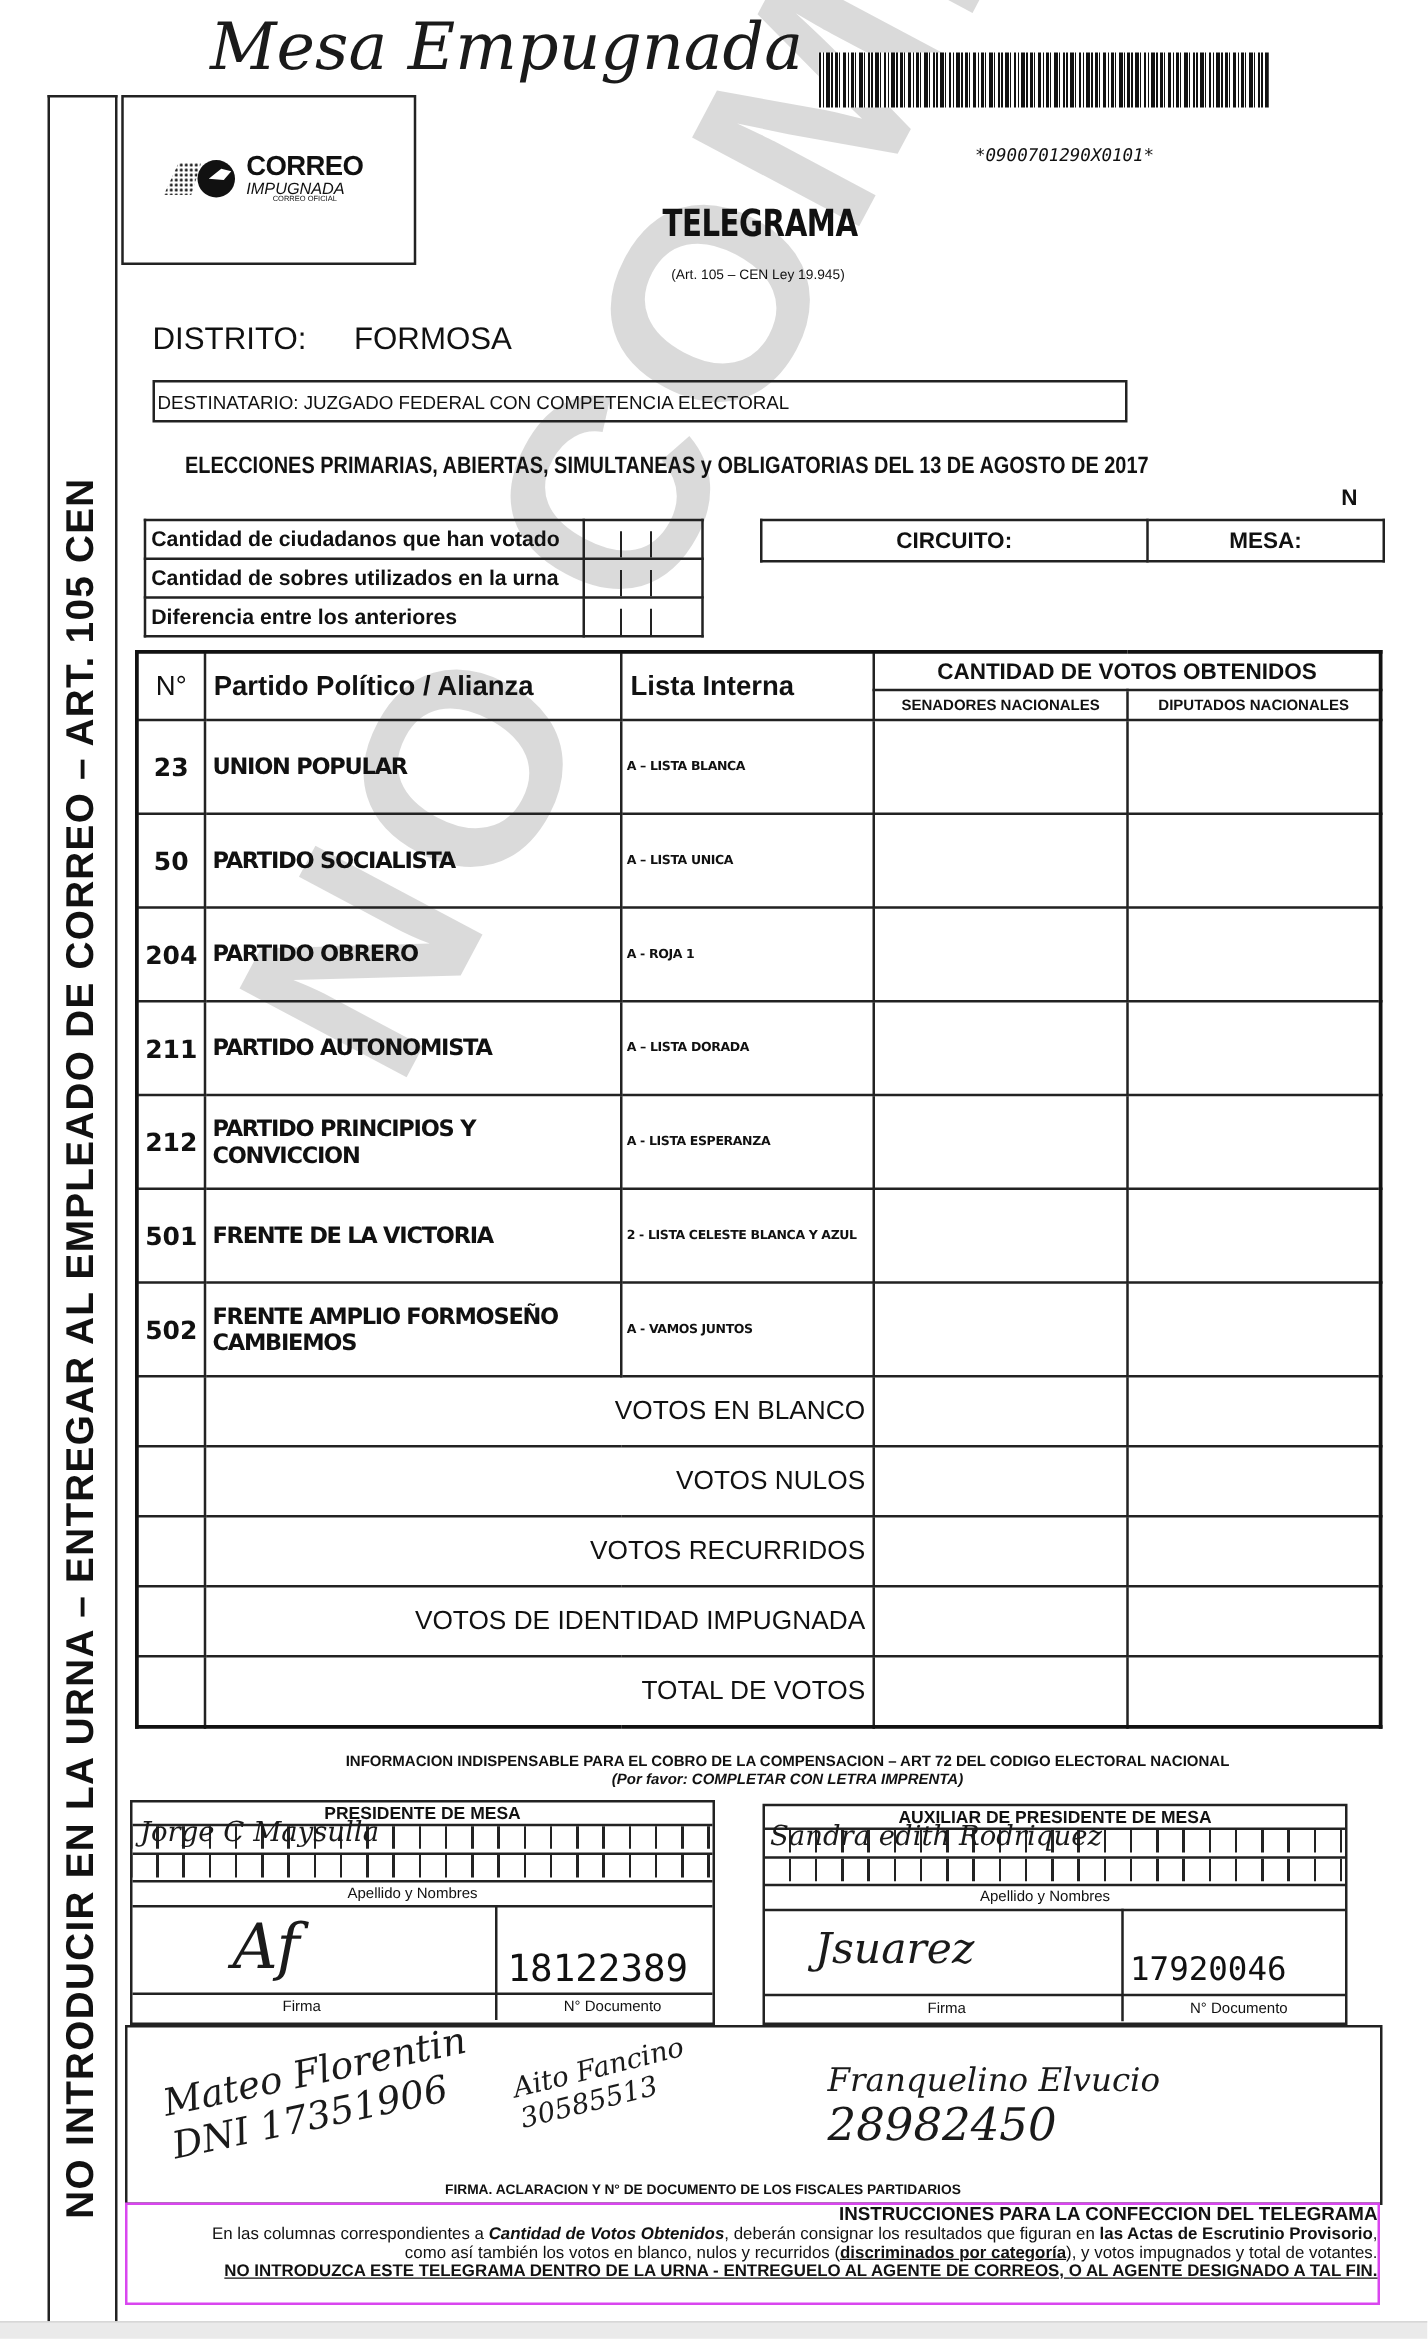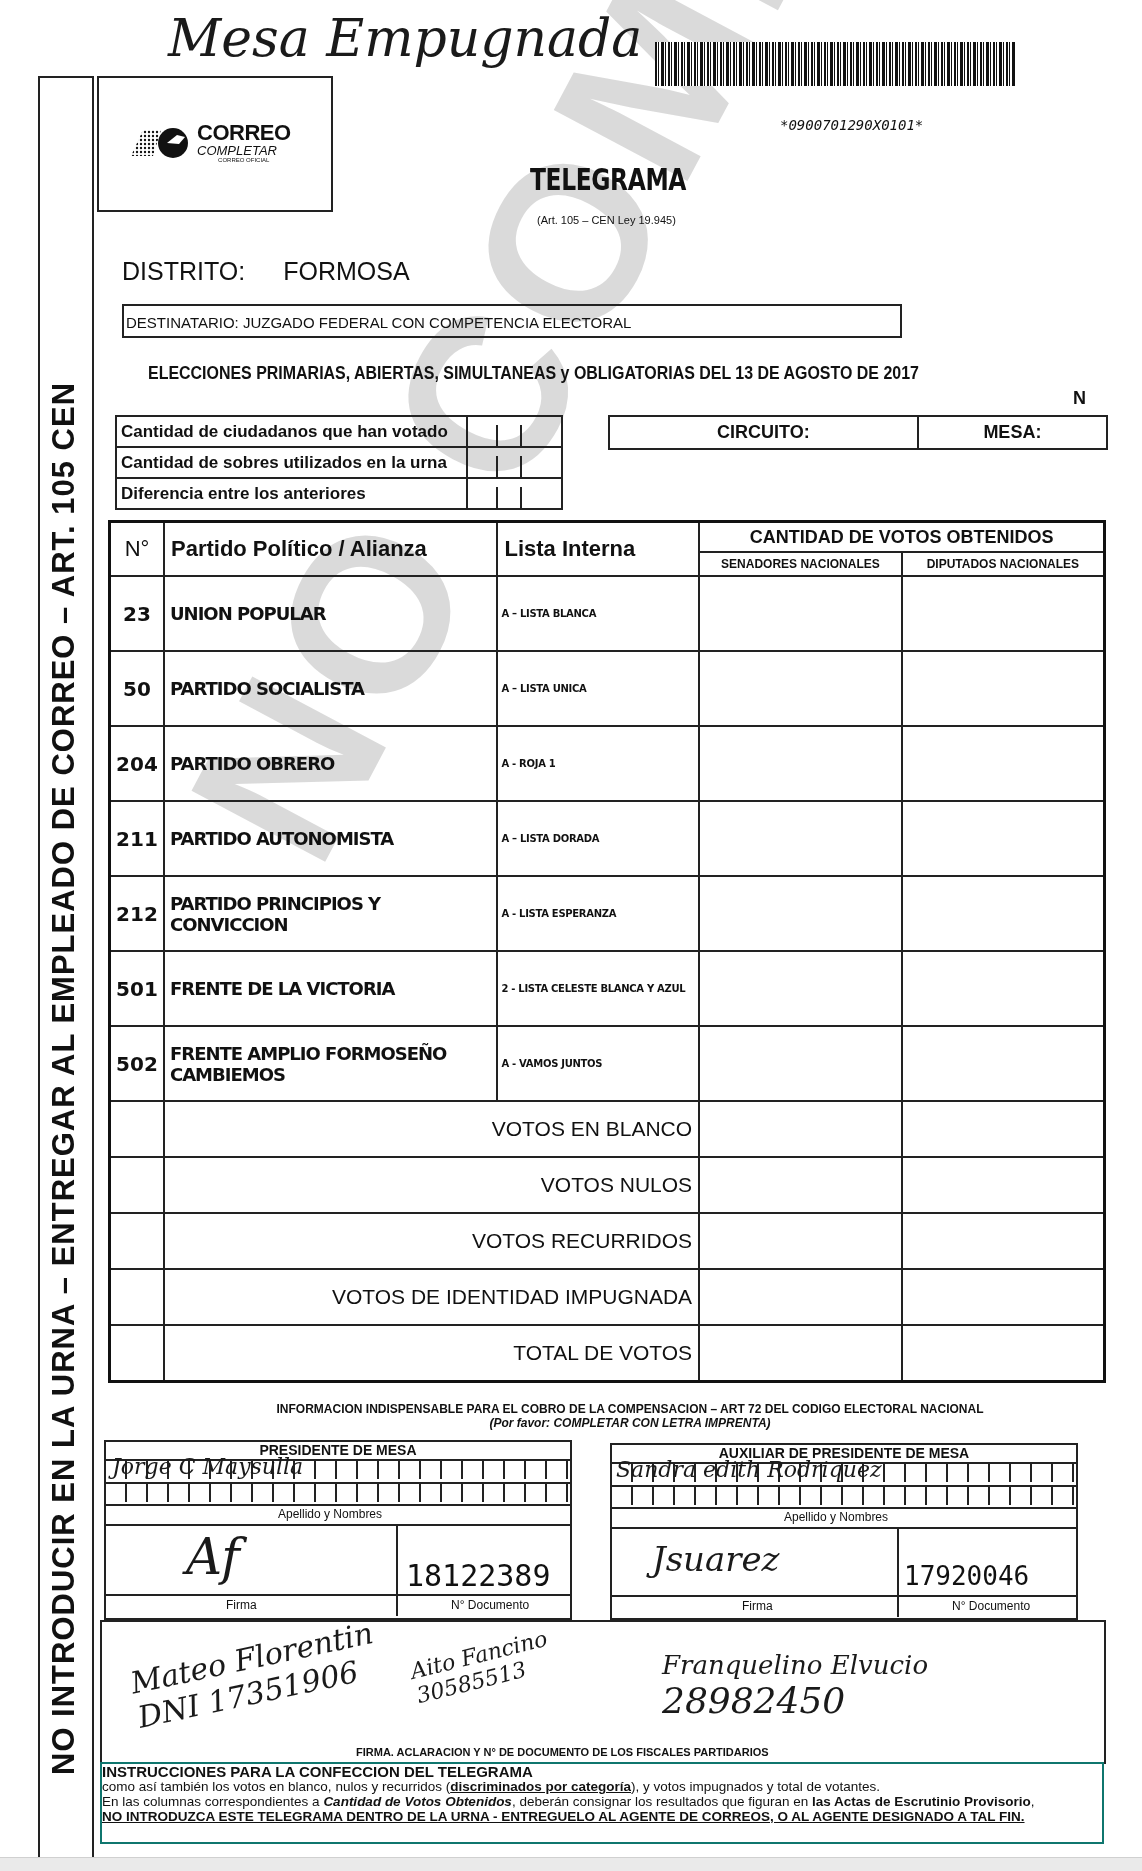--- a/index.html
+++ b/index.html
@@ -43,21 +43,21 @@
   #pres{left:104px;top:1440px;width:464px;height:176px;}
   #aux{left:610px;top:1443px;width:464px;height:173px;}
   .sigbox .hdr{position:absolute;top:0;left:0;right:0;text-align:center;font-size:14px;font-weight:bold;height:16px;}
   .sigbox .line{position:absolute;left:0;right:0;border-top:2px solid #222;}
   .sigbox .vl{position:absolute;border-left:2px solid #222;}
   .sigbox .cap{position:absolute;font-size:12px;}
   .sigbox .hw{position:absolute;font-size:24px;}
   .tickrow{position:absolute;left:0;right:0;height:18px;background:repeating-linear-gradient(90deg,transparent 0 19px,#222 19px 21px);}
   #fisc{left:100px;top:1620px;width:1002px;height:140px;border:2px solid #222;}
   #fisc .cap{position:absolute;left:254px;bottom:4px;font-size:11px;font-weight:bold;}
-  #instr{left:100px;top:1762px;width:1000px;height:78px;border:2px solid #0f766e;text-align:left;font-size:13.5px;line-height:15px;}
+  #instr{left:100px;top:1762px;width:1000px;height:78px;border:2px solid #d946ef;text-align:right;font-size:13.5px;line-height:15px;}
   #instr .h{font-weight:bold;font-size:15px;}
   #instr b.u{text-decoration:underline;}
   #bottom-bar{left:0;top:1857px;width:1142px;height:14px;background:#eaeaea;border-top:1px solid #d0d0d0;}
   #watermark{left:140px;top:780px;font-size:220px;font-weight:bold;color:rgba(150,150,150,0.35);transform:rotate(-62deg);transform-origin:left top;white-space:nowrap;pointer-events:none;letter-spacing:10px;}
   #handtop{left:168px;top:8px;font-size:52px;}
 </style>
 </head>
 <body>
 
 <div id="watermark" class="abs">NO COMPUTADO</div>
@@ -76,21 +76,21 @@
           <pattern id="dots" width="4" height="4" patternUnits="userSpaceOnUse">
             <circle cx="2" cy="2" r="1.2" fill="#111"></circle>
           </pattern>
         </defs>
       <polygon points="0,30 12,4 30,4 22,30" fill="url(#dots)"></polygon>
       <circle cx="42" cy="17" r="15" fill="#111"></circle>
       <path d="M36 17 L46 9 L54 11 L48 18 Z" fill="#fff"></path>
     </svg>
     <div style="margin-left:4px;line-height:1;">
       <div style="font-weight:bold;font-size:22px;letter-spacing:-0.5px;">CORREO</div>
-      <div style="font-style:italic;font-size:13px;">COMPLETAR</div>
+      <div style="font-style:italic;font-size:13px;">IMPUGNADA</div>
       <div style="font-size:6px;text-align:center;">CORREO OFICIAL</div>
     </div>
   </div>
 </div>
 
 <div id="barcode" class="abs"></div>
 <div id="bcode" class="abs">*0900701290X0101*</div>
 
 <div id="title" class="abs">TELEGRAMA</div>
 <div id="subtitle" class="abs">(Art. 105 – CEN Ley 19.945)</div>
@@ -283,18 +283,18 @@
   </div>
   <div class="abs hand" style="left:560px;top:28px;font-size:26px;">
     <div>Franquelino Elvucio</div>
     <div style="font-size:36px;">28982450</div>
   </div>
   <div class="cap">FIRMA. ACLARACION Y N° DE DOCUMENTO DE LOS FISCALES PARTIDARIOS</div>
 </div>
 
 <div id="instr" class="abs">
   <div class="h">INSTRUCCIONES PARA LA CONFECCION DEL TELEGRAMA</div>
+  <div><span>En las columnas correspondientes a </span><b><i>Cantidad de Votos Obtenidos</i></b><span>, deberán consignar los resultados que figuran en </span><b>las Actas  de Escrutinio Provisorio</b><span>,</span></div>
   <div><span>como así también los votos en blanco, nulos y recurridos (</span><b class="u">discriminados por categoría</b><span>), y votos impugnados y total de votantes.</span></div>
-  <div><span>En las columnas correspondientes a </span><b><i>Cantidad de Votos Obtenidos</i></b><span>, deberán consignar los resultados que figuran en </span><b>las Actas  de Escrutinio Provisorio</b><span>,</span></div>
   <div style="font-weight:bold;text-decoration:underline;">NO INTRODUZCA ESTE TELEGRAMA DENTRO DE LA URNA - ENTREGUELO AL AGENTE DE CORREOS, O AL AGENTE DESIGNADO A TAL FIN.</div>
 </div>
 
 <div id="bottom-bar" class="abs"></div>
 
 </body></html>

